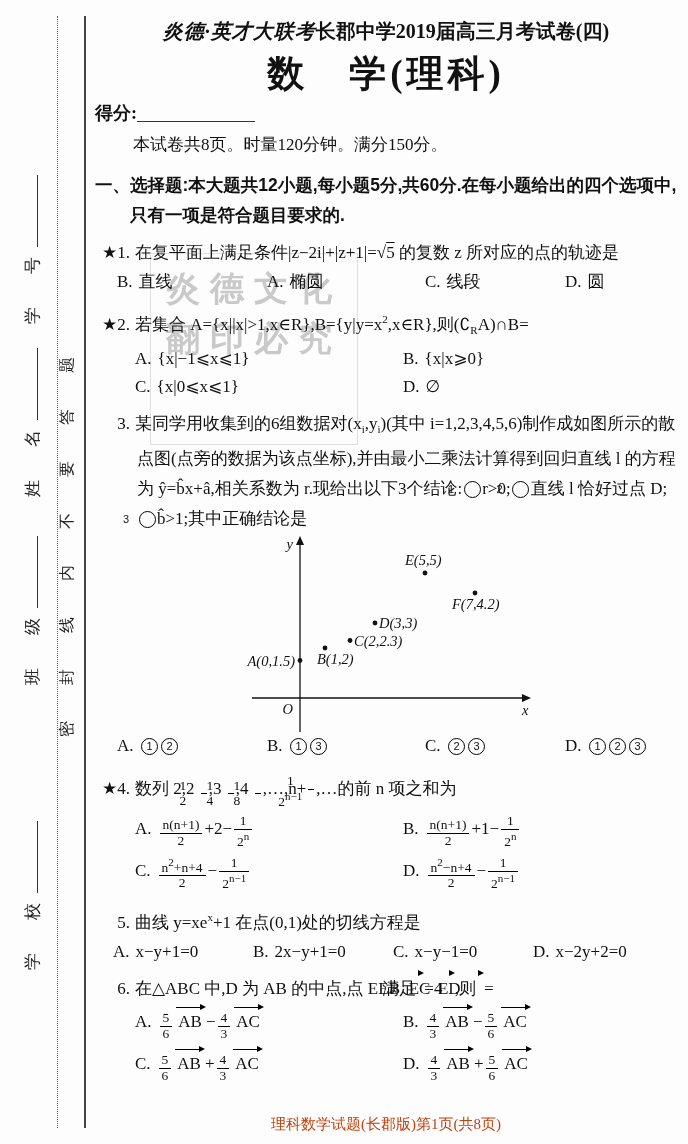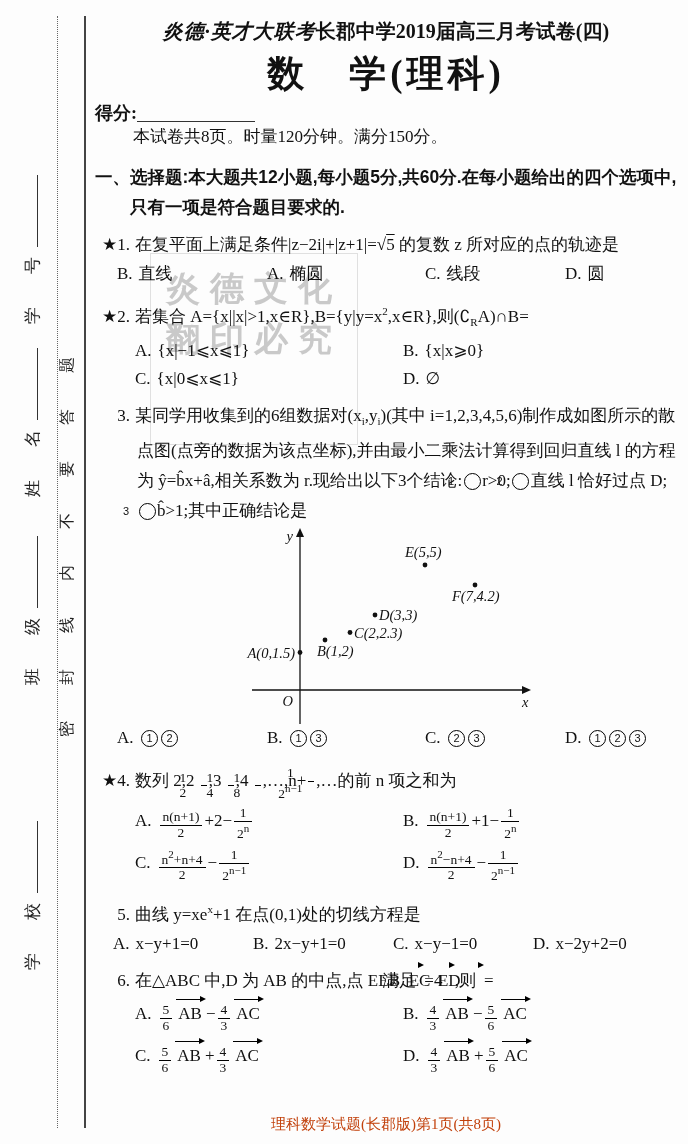--- a/index.html
+++ b/index.html
@@ -18,21 +18,21 @@
   .watermark{position:absolute;left:150px;top:253px;width:208px;height:192px;border:1px solid #e0e0e0;
              color:#c9c9c9;text-align:center;font-size:34px;font-weight:bold;line-height:50px;
              letter-spacing:10px;padding-top:10px;box-sizing:border-box;z-index:0;}
   
   .main{position:absolute;left:95px;top:0;width:582px;z-index:1;}
   .title1{margin-top:18px;text-align:center;font-size:20px;font-weight:bold;white-space:nowrap;}
   .title1 .series{font-style:italic;letter-spacing:1px;}
   .title2{margin-top:4px;text-align:center;font-size:37px;font-weight:bold;letter-spacing:4px;}
   .score-row{margin-top:2px;text-align:left;font-size:18px;font-weight:bold;padding-right:4px;}
   .score-row .blank{display:inline-block;width:118px;border-bottom:1.5px solid #333;height:18px;vertical-align:-3px;}
-  .paper-info{font-size:17px;padding-left:38px;}
+  .paper-info{margin-top:8px;font-size:17px;padding-left:38px;}
   .sec-heading{margin-top:14px;font-size:17.5px;font-weight:bold;line-height:30px;
                padding-left:35px;text-indent:-35px;font-family:"Liberation Sans","DejaVu Sans",sans-serif;}
   
   .q{margin-top:8px;}
   .stem{font-size:17px;line-height:30px;padding-left:42px;text-indent:-42px;}
   .stem.tall{line-height:42px;}
   .qnum{display:inline-block;width:40px;text-indent:0;text-align:right;padding-right:5px;box-sizing:border-box;}
   .row4{display:grid;grid-template-columns:150px 158px 140px 1fr;padding-left:22px;
         font-size:17px;line-height:28px;}
   .row2{display:grid;grid-template-columns:268px 1fr;padding-left:40px;font-size:17px;line-height:28px;}

